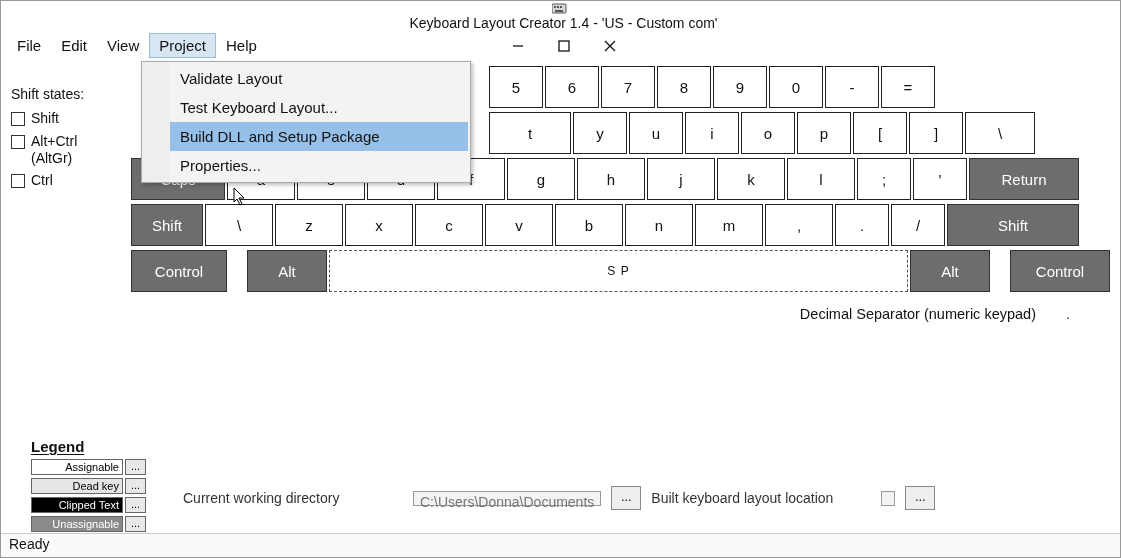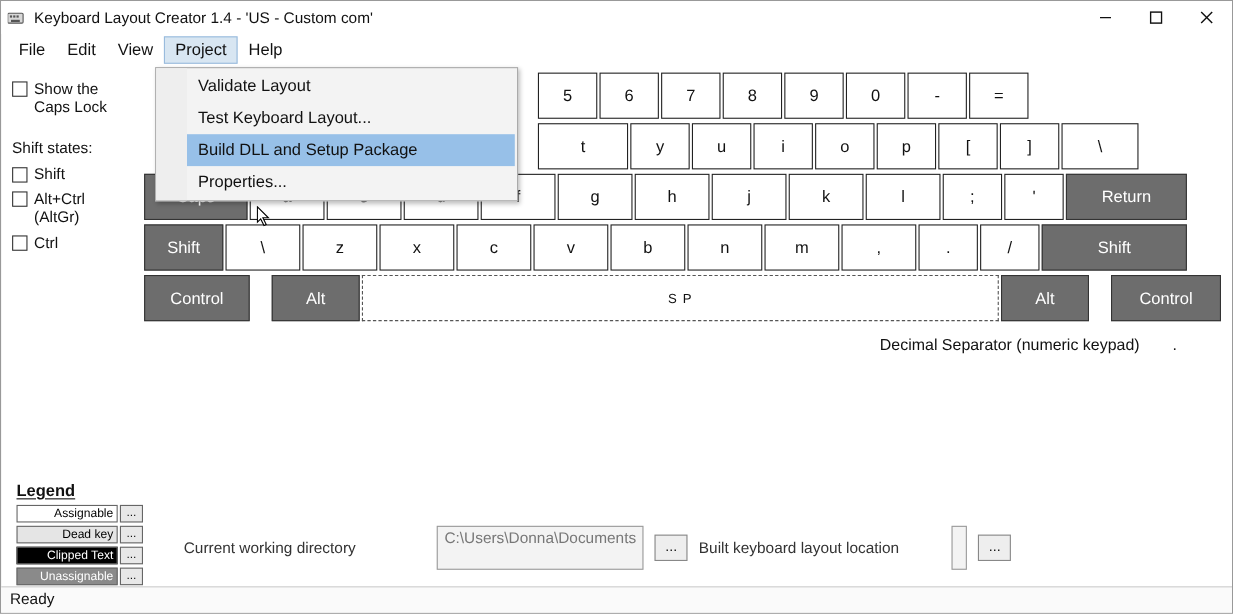--- a/index.html
+++ b/index.html
@@ -1,19 +1,19 @@
 <!DOCTYPE html>
 <html><head>
 <meta charset="utf-8">
 <style>
   * { box-sizing: border-box; margin: 0; padding: 0; font-family: "Segoe UI", Tahoma, sans-serif; }
   body { width: 1121px; height: 558px; background: #fff; border: 1px solid #999; display: flex; flex-direction: column; font-size: 14px; color: #111; overflow: hidden; }
 
   
-  .titlebar { height: 30px; display: flex; align-items: center; padding: 0 0 0 6px; background: #fff; }
+  .titlebar { height: 30px; display: flex; align-items: center; padding: 0 0 0 6px; background: #fff; flex-direction: column; }
   .titlebar .app-icon { width: 18px; height: 14px; margin-right: 6px; }
   .titlebar .title { flex: 1; font-size: 14px; }
   .titlebar .winbtns { display: flex; }
   .titlebar .winbtn { width: 46px; height: 30px; display:flex; align-items:center; justify-content:center; }
   .winbtn svg { pointer-events:none; }
 
   
   .menubar { display: flex; padding: 2px 6px; font-size: 15px; }
   .menubar .menuitem { padding: 4px 10px; }
   .menubar .menuitem.open { background: #d8e6f2; border:1px solid #99bbdd; padding:3px 9px; }
@@ -44,34 +44,34 @@
   .kb { display:flex; flex-direction:column; gap:4px; }
   .kbrow { display:flex; gap:2px; height:42px; }
   .key { border:1px solid #222; display:flex; align-items:center; justify-content:center; font-size:15px; background:#fff; user-select:none; }
   .key.mod { background:#6d6d6d; color:#fff; border-color:#333; }
   .kw-1 { width:54px;} .kw-125{width:68px;}
   .kw-space{flex:1; border:1px dashed #555; font-size:12px; letter-spacing:1px;}
   .decsep { text-align:right; padding:14px 40px 0 0; font-size:14.5px;}
   .decdot { display:inline-block; width:18px; margin-left:12px;}
 
   
-  .bottom { padding: 6px 10px 0 14px; }
+  .bottom { padding: 6px 10px 0 30px; }
   .legend-title { font-weight:bold; font-size:15px; text-decoration: underline; text-underline-offset:2px; margin-bottom:2px;}
   .legendrow { display:flex; gap:12px; }
   .legendcol { width:140px; }
   .lrow { display:flex; align-items:center; height:19px; margin-bottom:0px;}
   .lrow .swatch { width:92px; height:16px; border:1px solid #666; font-size:11px; display:flex; align-items:center; justify-content:flex-end; padding-right:3px; color:#000; background:#fff;}
   .lrow .swatch.dead { background:#e5e5e5; }
   .lrow .swatch.clip { background:#000; color:#fff; }
   .lrow .swatch.un   { background:#8a8a8a; color:#fff; }
   .lrow .btn3 { width:21px; height:16px; border:1px solid #666; margin-left:2px; font-size:11px; text-align:center; line-height:13px; background:#e8e8e8;}
   .dirrows { flex:1; display:flex; gap:10px; padding-top:6px;}
   .dirline { display:flex; align-items:center; gap:10px; }
   .dirline label { width:220px; font-size:14px; color:#333;}
-  .dirline .pathbox { flex:1; height:40px; border:1px solid #999; background:#f3f3f3; color:#777; padding:2px 6px; font-size:14px;}
+  .dirline .pathbox { flex:1; height:15px; border:1px solid #999; background:#f3f3f3; color:#777; padding:2px 6px; font-size:14px;}
   .dirline .browse { width:30px; height:24px; border:1px solid #888; background:#eee; font-size:13px; text-align:center; line-height:20px;}
 
   .statusbar { height:24px; border-top:1px solid #ccc; padding:2px 8px; font-size:14px; background:#fafafa; display:flex; align-items:flex-start;}
 </style>
 </head>
 <body>
 
 <div class="titlebar">
   <span class="app-icon">
     <svg viewBox="0 0 18 14" width="18" height="14">
@@ -120,24 +120,20 @@
   </div>
   <span class="cursor-arrow">
     <svg width="14" height="20">
         <path d="M1 1 L1 15 L4 12 L7 18 L9 17 L6 11 L11 11 Z" fill="#fff" stroke="#000"></path>
       </svg>
   </span>
 </div>
 
 <div class="main">
   <div class="leftpanel">
-    <div class="cbrow">
-      <div class="cbbox"></div>
-      <span>Show the Caps Lock</span>
-    </div>
     <div class="ss-label">Shift states:</div>
     <div class="cbrow">
         <div class="cbbox"></div>
         <span>Shift</span>
       </div>
     <div class="cbrow">
         <div class="cbbox"></div>
         <span>Alt+Ctrl (AltGr)</span>
       </div>
     <div class="cbrow">

